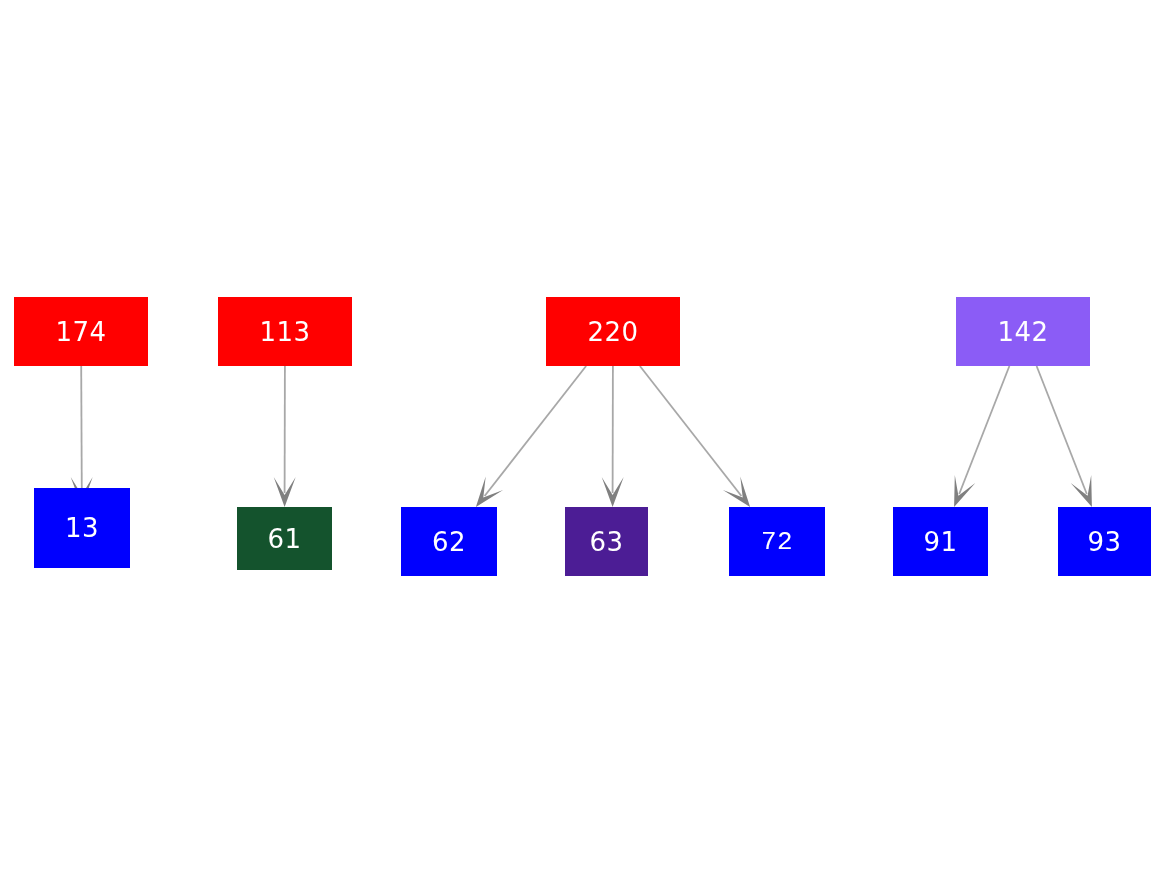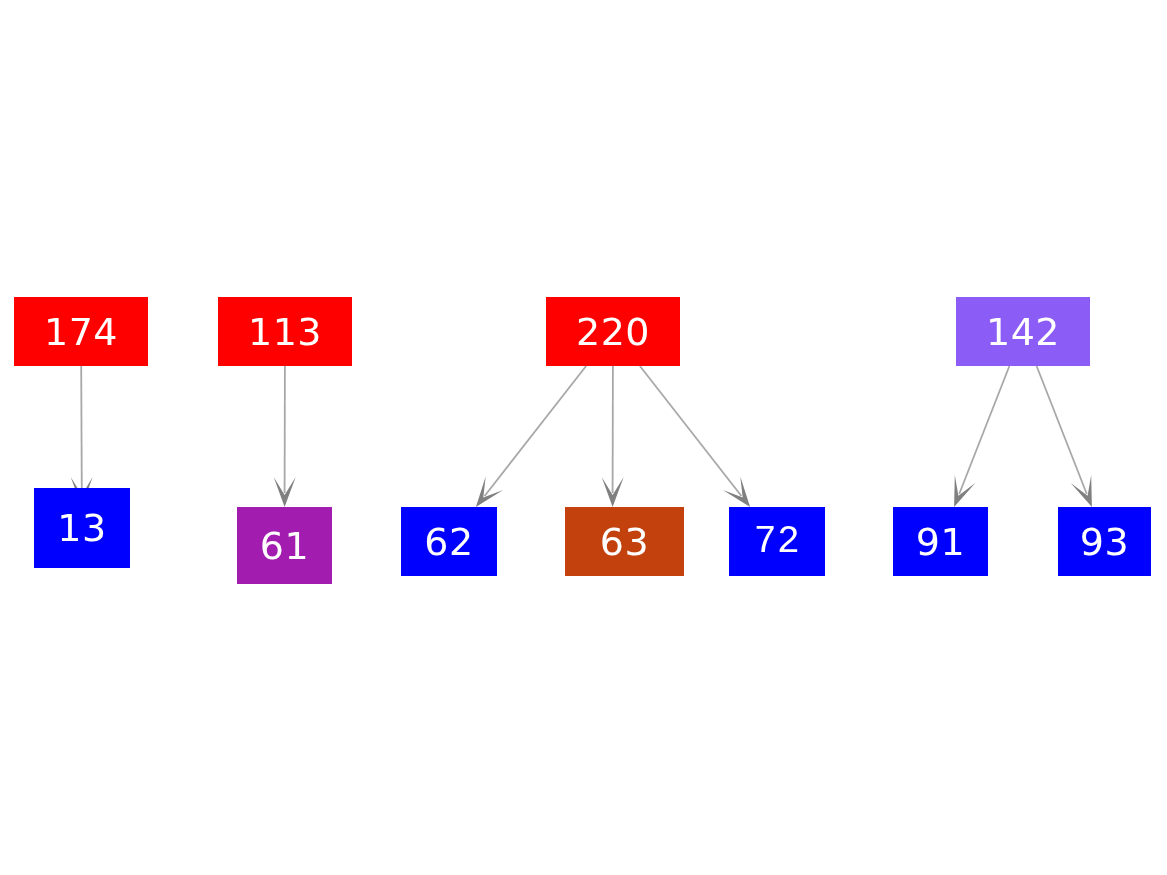--- a/index.html
+++ b/index.html
@@ -32,21 +32,21 @@
   }
   .node {
     position: absolute;
     display: flex;
     align-items: center;
     justify-content: center;
     box-sizing: border-box;
   }
   .node span {
     color: #ffffff;
-    font-size: 38px;
+    font-size: 26px;
     line-height: 1;
     letter-spacing: 0.5px;
     user-select: none;
   }
 </style>
 </head>
 <body>
 
 <div id="canvas">
   <svg id="edges" xmlns="http://www.w3.org/2000/svg" viewBox="0 0 1167 875">
@@ -74,27 +74,27 @@
       </div>
       <div class="node" style="left: 546px; top: 297px; width: 134px; height: 69px; background: rgb(255, 0, 0);">
         <span style="color: rgb(255, 255, 255);">220</span>
       </div>
       <div class="node" style="left: 956px; top: 297px; width: 134px; height: 69px; background: #8b5cf6;">
         <span style="color: rgb(255, 255, 255);">142</span>
       </div>
       <div class="node" style="left: 34px; top: 488px; width: 96px; height: 80px; background: rgb(0, 0, 255);">
         <span style="color: rgb(255, 255, 255);">13</span>
       </div>
-      <div class="node" style="left: 237px; top: 507px; width: 95px; height: 77px; background: #a21caf;">
+      <div class="node" style="left: 237px; top: 507px; width: 95px; height: 63px; background: #14532d;">
         <span style="color: rgb(255, 255, 255);">61</span>
       </div>
       <div class="node" style="left: 401px; top: 507px; width: 96px; height: 69px; background: rgb(0, 0, 255);">
         <span style="color: rgb(255, 255, 255);">62</span>
       </div>
-      <div class="node" style="left: 565px; top: 507px; width: 119px; height: 69px; background: #c2410c;">
+      <div class="node" style="left: 565px; top: 507px; width: 83px; height: 69px; background: #4c1d95;">
         <span style="color: rgb(255, 255, 255);">63</span>
       </div>
       <div class="node" style="left: 729px; top: 507px; width: 96px; height: 69px; background: rgb(0, 0, 255);">
         <span style="color: rgb(255, 255, 255); font-family: Liberation Mono, monospace;">72</span>
       </div>
       <div class="node" style="left: 893px; top: 507px; width: 95px; height: 69px; background: rgb(0, 0, 255);">
         <span style="color: rgb(255, 255, 255);">91</span>
       </div>
       <div class="node" style="left: 1058px; top: 507px; width: 93px; height: 69px; background: rgb(0, 0, 255);">
         <span style="color: rgb(255, 255, 255);">93</span>

